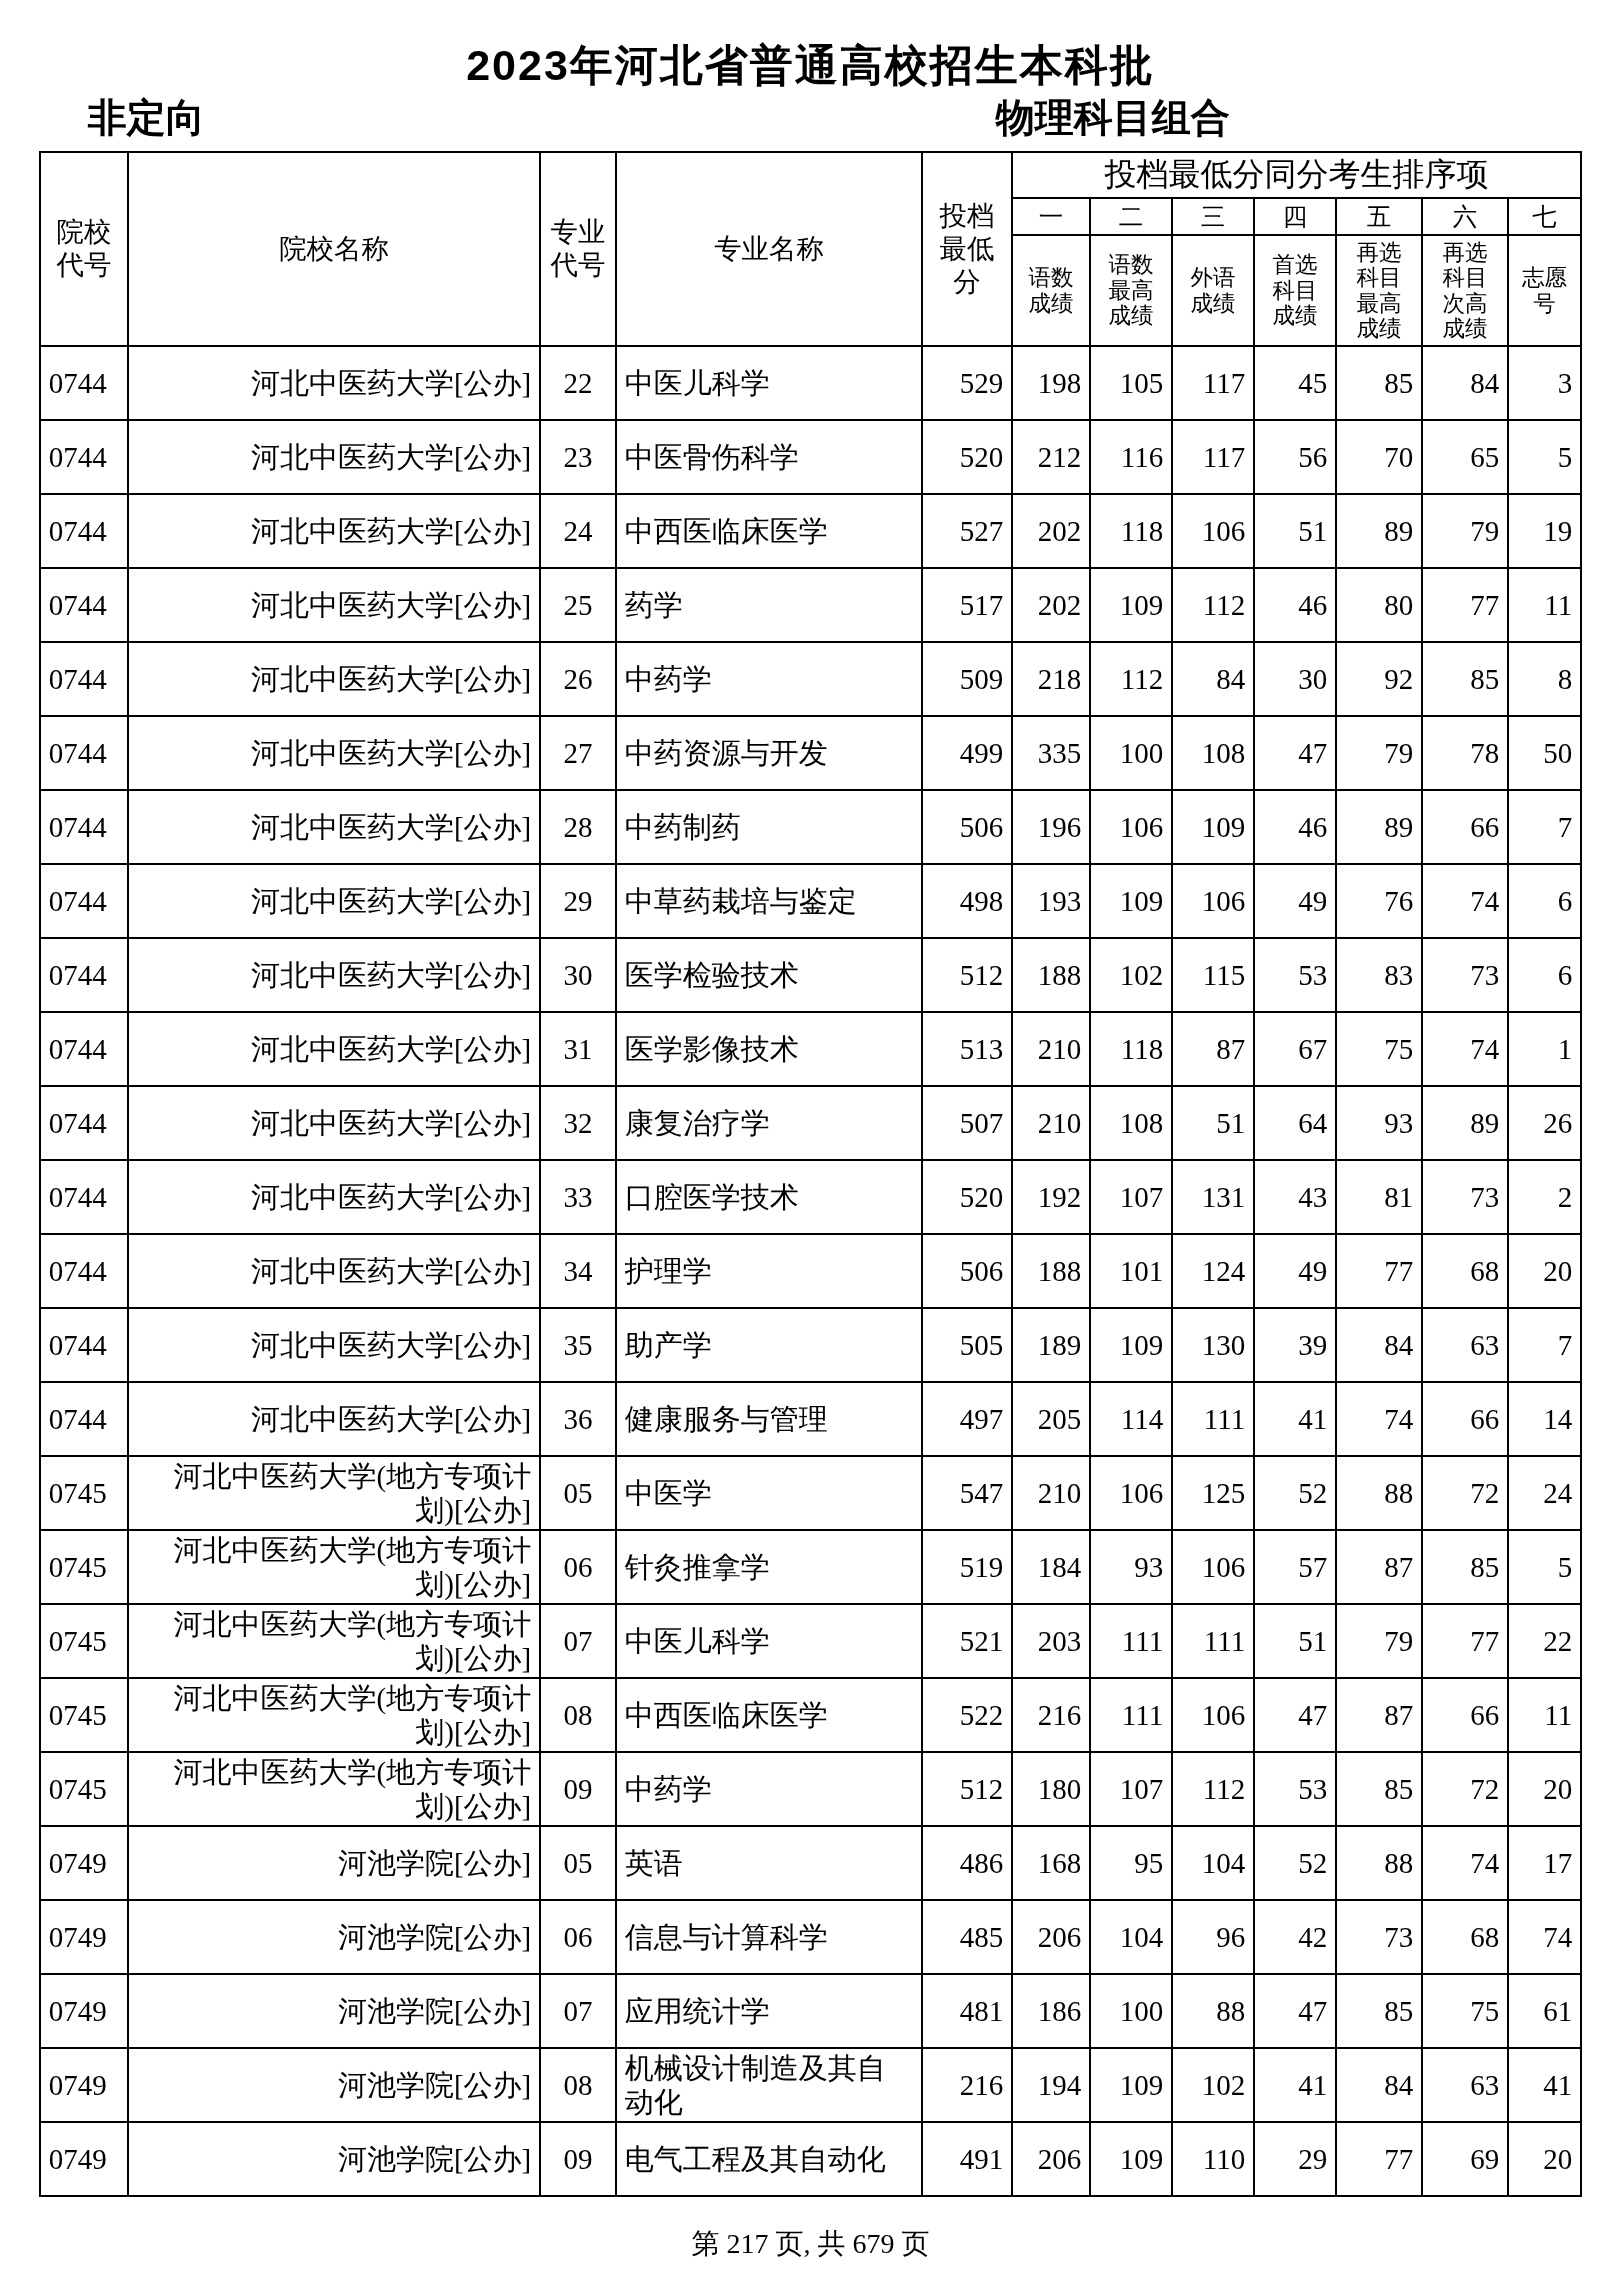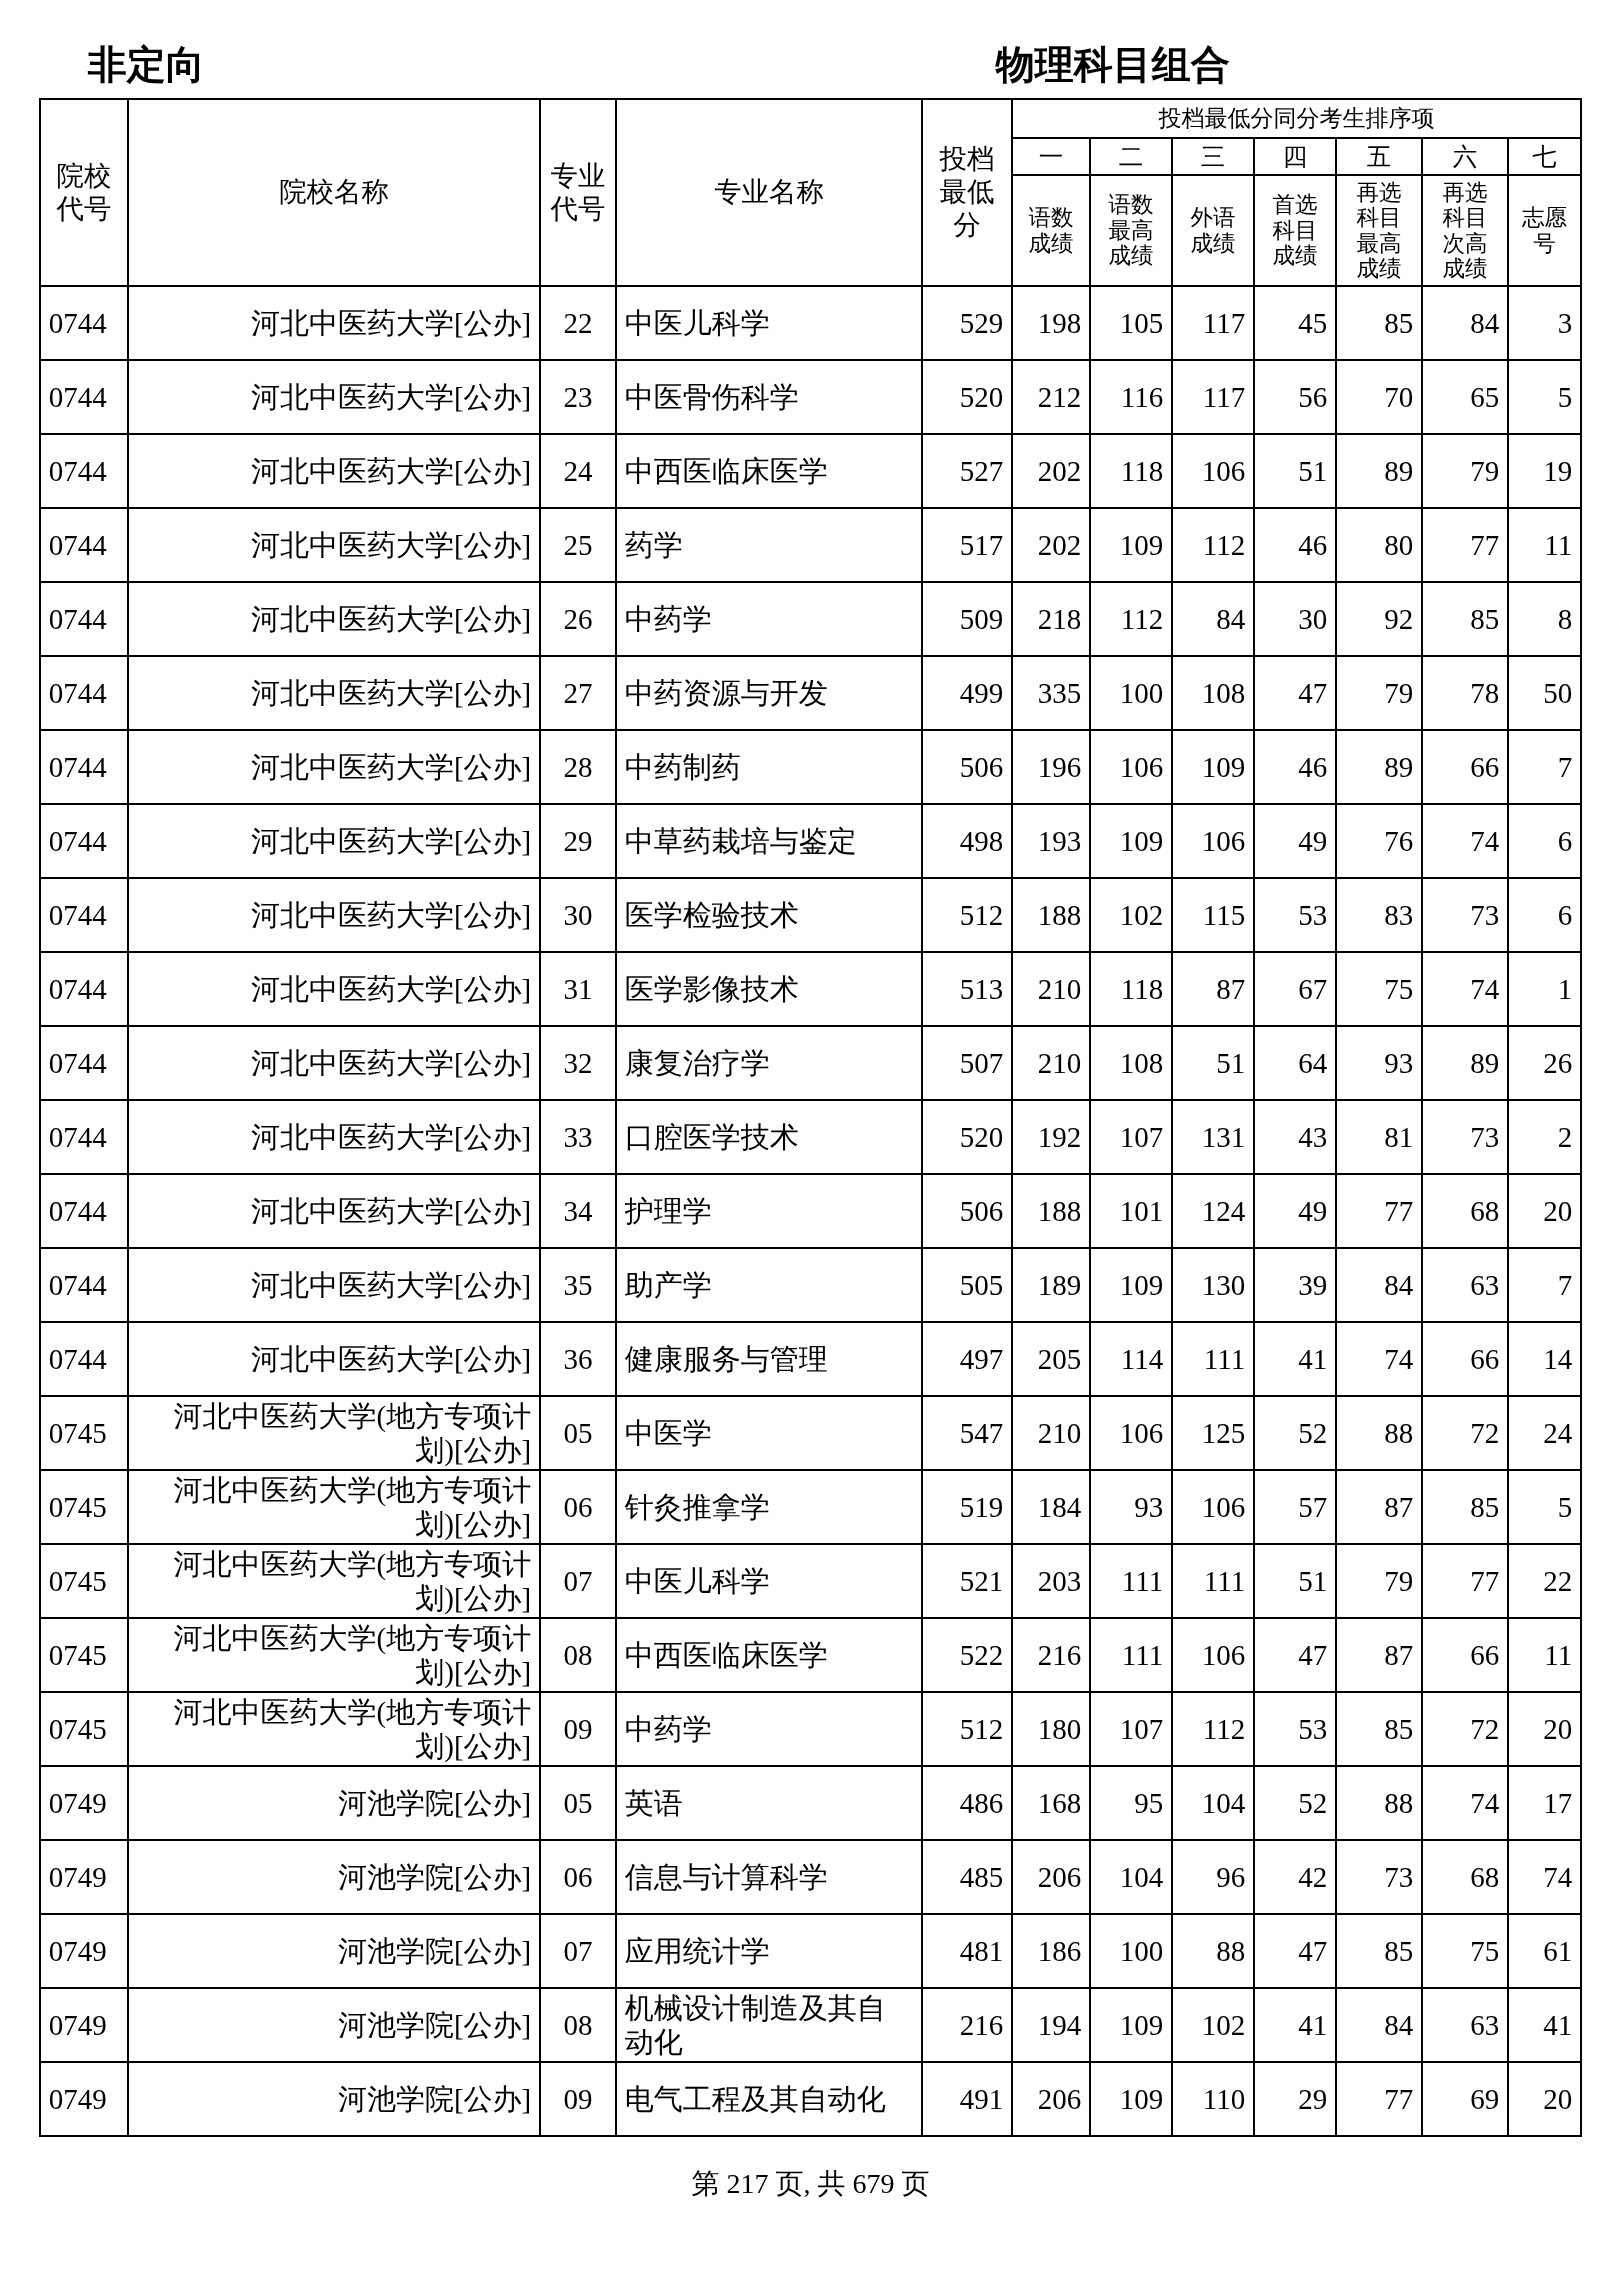--- a/index.html
+++ b/index.html
@@ -43,21 +43,21 @@
     border: 2px solid #000;
     vertical-align: middle;
     overflow: hidden;
   }
   .score-table thead th {
     font-weight: normal;
     text-align: center;
     white-space: pre-line;
   }
   .h-main { font-size: 27.4px; line-height: 33px; }
-  .h-group { font-size: 23px; height: 39px; }
+  .h-group { font-size: 32px; height: 39px; }
   .h-order { font-size: 24.5px; height: 37px; }
   .h-sub { font-size: 22.5px; line-height: 25.5px; padding: 3.9px 0; height: 110px; }
 
   .score-table tbody td {
     height: 74px;
     font-size: 29px;
     line-height: 34px;
     padding: 2px 7.8px;
     word-break: break-all;
   }
@@ -72,20 +72,21 @@
     font-size: 28px;
     margin-top: 27.4px;
   }
 </style>
 </head>
 <body>
 
 <div class="page">
 
   <div class="title-block">
+    <div class="title">2023年河北省普通高校招生本科批</div>
   </div>
 
   <div class="labels">
     <span class="label-left">非定向</span>
     <span class="label-right">物理科目组合</span>
   </div>
 
   <table class="score-table">
     <colgroup>
       <col style="width:88px">

